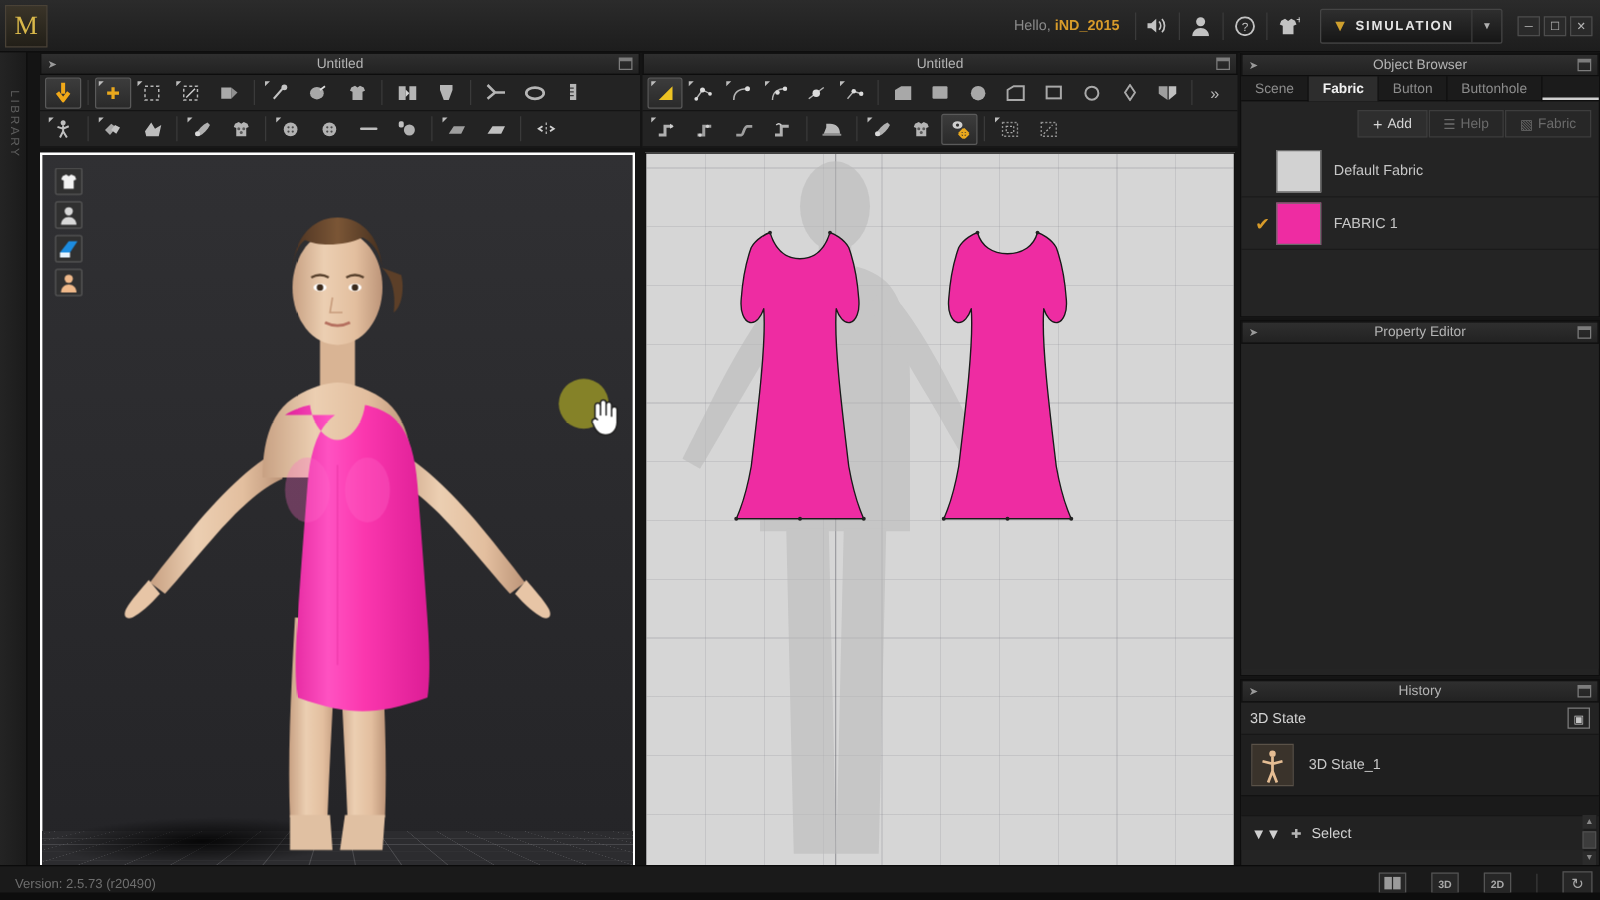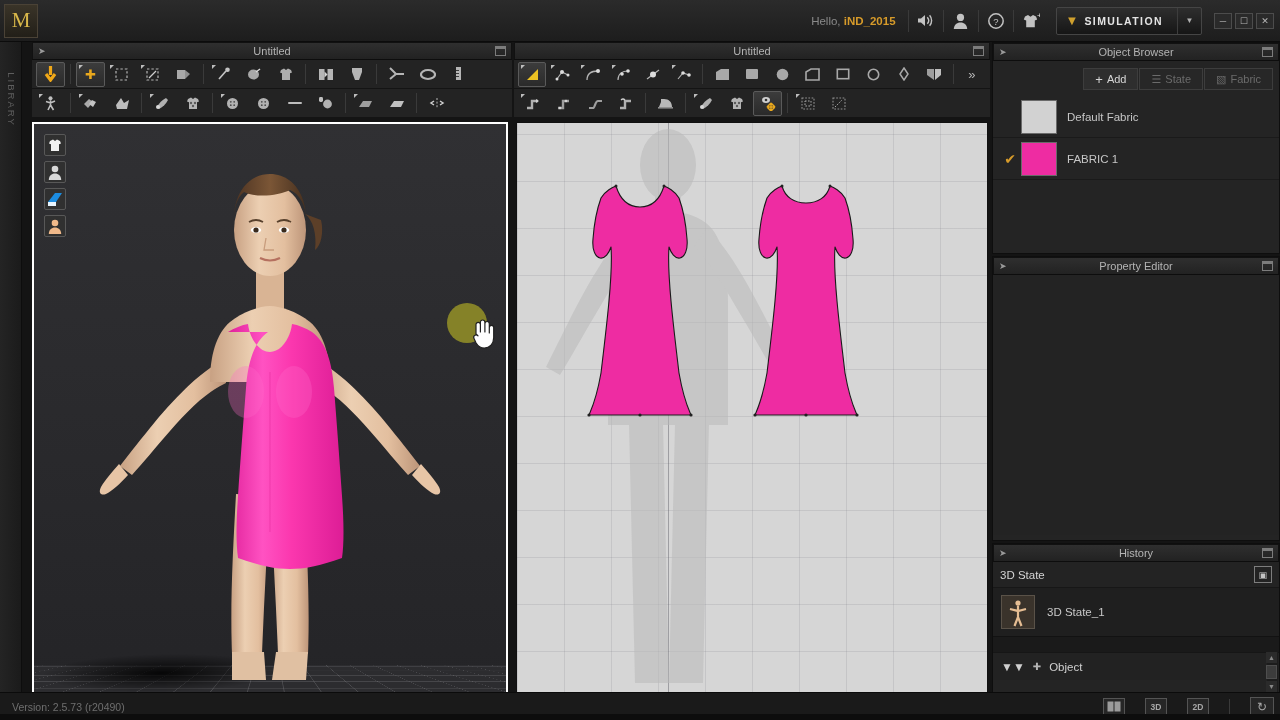--- a/index.html
+++ b/index.html
@@ -789,28 +789,35 @@
   </div>
 
   <div id="dock">
 
     <div class="dock-panel" style="height:212px;">
       <div class="panel-title">
         <span class="pin-ico">➤</span>
         <span>Object Browser</span>
         <span class="float-ico"></span>
       </div>
+      <div class="tabs">
+        <div class="tab">Scene</div>
+        <div class="tab active">Fabric</div>
+        <div class="tab">Button</div>
+        <div class="tab">Buttonhole</div>
+        <div class="tab-fill"></div>
+      </div>
       <div class="obj-actions">
         <div class="obj-btn">
           <span style="font-size:13px;">+</span>
           <span>Add</span>
         </div>
         <div class="obj-btn dim">
           <span style="font-size:11px;">☰</span>
-          <span>State</span>
+          <span>Help</span>
         </div>
         <div class="obj-btn dim">
           <span style="font-size:11px;">▧</span>
           <span>Fabric</span>
         </div>
       </div>
       <div>
         <div class="fabric-row">
           <div class="fab-check"></div>
           <div class="fab-sw" style="background:#d2d2d2"></div>
@@ -850,21 +857,21 @@
               <circle cx="16" cy="7" r="2.6" fill="#e5bd93"></circle>
               <path d="M16 9.5v11M8 13l8 2 8-2M12.5 30l3.5-9 3.5 9" stroke="#e5bd93" stroke-width="2.2" fill="none"></path>
             </svg>
         </div>
         <div class="hist-name">3D State_1</div>
       </div>
       <div class="hist-strip"></div>
       <div class="select-row">
         <span style="color:#cfcfcf;font-size:12px;">▼▼</span>
         <span style="color:#b4b4b4;font-size:10px;">✚</span>
-        <span>Object</span>
+        <span>Select</span>
       </div>
       <div class="sb-track" style="top:108px;height:40px;">
         <div class="sb-btn" style="top:0;">▲</div>
         <div class="sb-thumb" style="top:13px;height:14px;"></div>
         <div class="sb-btn" style="bottom:0;">▼</div>
       </div>
     </div>
   </div>
 
   <div class="statusbar">

